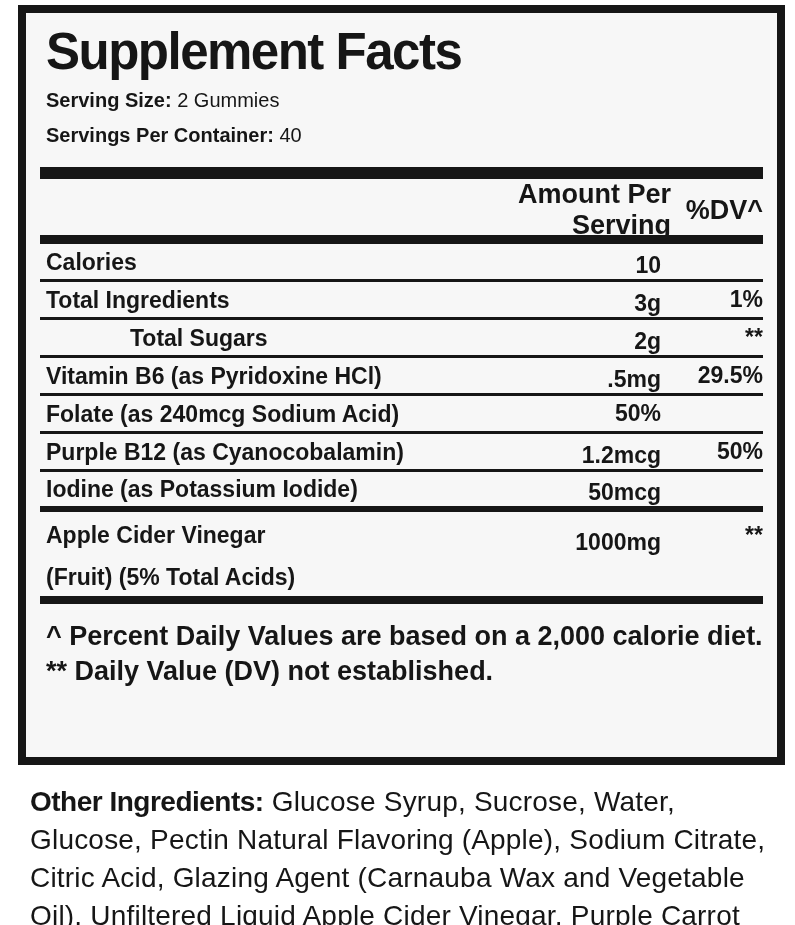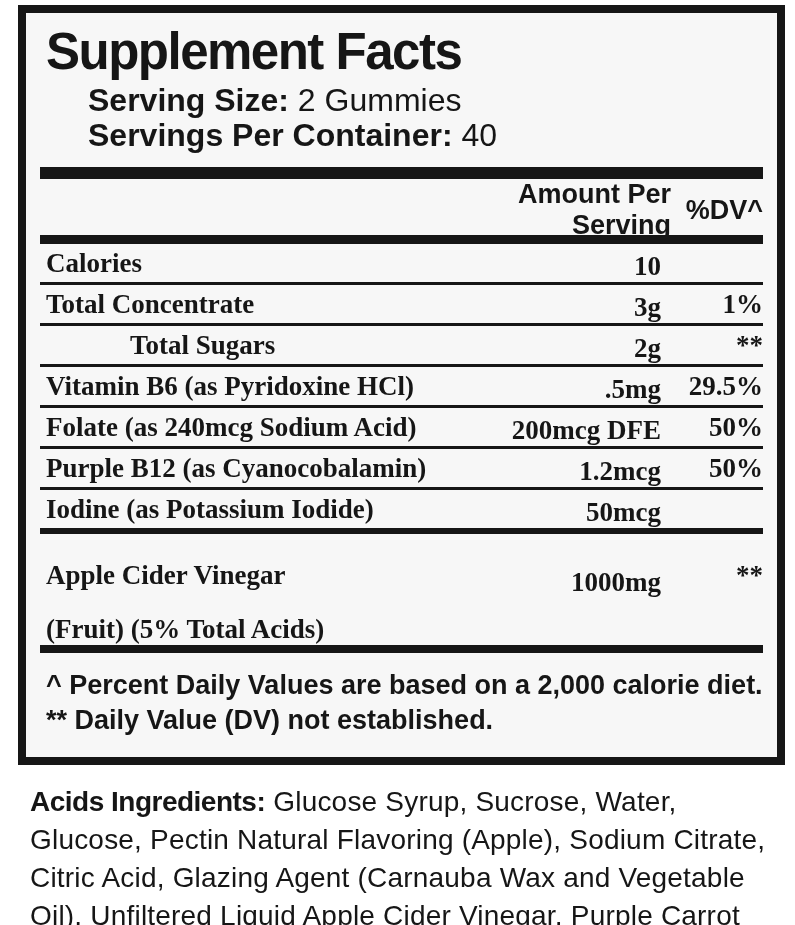--- a/index.html
+++ b/index.html
@@ -24,57 +24,55 @@
     border:8px solid var(--ink);
     background:var(--panel-bg);
     padding:6px 14px 0 14px;
     overflow:hidden;
   }
   .title{
     font-size:51px; font-weight:800; letter-spacing:-1.5px;
     line-height:62px; padding-left:6px; margin-top:2px;
   }
   .serving-line{
-    font-size:32px; line-height:35px; padding-left:6px;
+    font-size:20px; line-height:35px; padding-left:6px;
     font-weight:400;
-    margin-left:42px;
   }
   .serving-line .lbl{ font-weight:700; }
   .bar{ background:var(--ink); width:100%; }
   .bar-xl{ height:12px; margin-top:14px; }
   .bar-lg{ height:9px; }
   .bar-md{ height:8px; }
 
   .grid{
     display:grid;
     grid-template-columns:1fr 220px 102px;
     align-items:center;
   }
   .grid-header{
     grid-template-columns:1fr 230px 92px;
     height:56px;
   }
   .hcell{ font-size:27px; font-weight:700; text-align:right; }
 
   .frow{
     min-height:38px;
-    font-size:27px; font-weight:700;
+    font-size:23px; font-weight:700;
     border-bottom:3px solid var(--ink);
-    font-family:Liberation Serif, serif;
   }
   .frow.rule-medium{ border-bottom-width:6px; }
   .frow.rule-none{ border-bottom:none; }
   .cell.name{ padding-left:6px; line-height:30px; }
   .indent-1 .cell.name{ padding-left:90px; }
   .indent-2 .cell.name{ padding-left:167px; }
   .cell.amt{ text-align:right;margin-top:7px; }
   .cell.dv{ text-align:right; }
-  .frow.two-line{ align-items:start; padding-top:25px; min-height:84px; }
+  .frow.two-line{ align-items:start; padding-top:7px; min-height:84px; }
   .frow.two-line .cell{ line-height:32px; }
-  .subline{ font-weight:700; margin-top:22px; }
+  .subline{ font-weight:700; margin-top:10px; }
 
   .footnotes{
     padding:15px 0 0 6px;
     font-size:27px; font-weight:700; line-height:35px;
   }
 
   
   .other{
     position:absolute; left:30px; top:783px; width:748px;
     font-size:28px; line-height:38px; font-weight:400;
@@ -107,37 +105,36 @@
 
   <div class="bar bar-lg"></div>
 
   <div>
       <div class="grid frow indent-0 rule-thin">
         <div class="cell name">Calories</div>
         <div class="cell amt">10</div>
         <div class="cell dv"></div>
       </div>
       <div class="grid frow indent-0 rule-thin">
-        <div class="cell name">Total Concentrate</div>
+        <div class="cell name">Total Ingredients</div>
         <div class="cell amt">3g</div>
         <div class="cell dv">1%</div>
       </div>
       <div class="grid frow indent-1 rule-thin">
         <div class="cell name">Total Sugars</div>
         <div class="cell amt">2g</div>
         <div class="cell dv">**</div>
       </div>
       <div class="grid frow indent-0 rule-thin">
         <div class="cell name">Vitamin B6 (as Pyridoxine HCl)</div>
         <div class="cell amt">.5mg</div>
         <div class="cell dv">29.5%</div>
       </div>
       <div class="grid frow indent-0 rule-thin">
         <div class="cell name">Folate (as 240mcg Sodium Acid)</div>
-        <div class="cell amt">200mcg DFE</div>
         <div class="cell dv">50%</div>
       </div>
       <div class="grid frow indent-0 rule-thin">
         <div class="cell name">Purple B12 (as Cyanocobalamin)</div>
         <div class="cell amt">1.2mcg</div>
         <div class="cell dv">50%</div>
       </div>
       <div class="grid frow indent-0 rule-medium">
         <div class="cell name">Iodine (as Potassium Iodide)</div>
         <div class="cell amt">50mcg</div>
@@ -151,15 +148,15 @@
 
   <div class="bar bar-md"></div>
 
   <div class="footnotes">
     <div>^ Percent Daily Values are based on a 2,000 calorie diet.</div>
     <div>** Daily Value (DV) not established.</div>
   </div>
 </div>
 
 <div class="other">
-  <span class="lbl">Acids Ingredients:</span>
+  <span class="lbl">Other Ingredients:</span>
   <span> </span><span>Glucose Syrup, Sucrose, Water, Glucose, Pectin Natural Flavoring (Apple), Sodium Citrate, Citric Acid, Glazing Agent (Carnauba Wax and Vegetable Oil), Unfiltered Liquid Apple Cider Vinegar, Purple Carrot Juice Concentrate, B-Carotene 1%</span>
 </div>
 
 </body></html>

